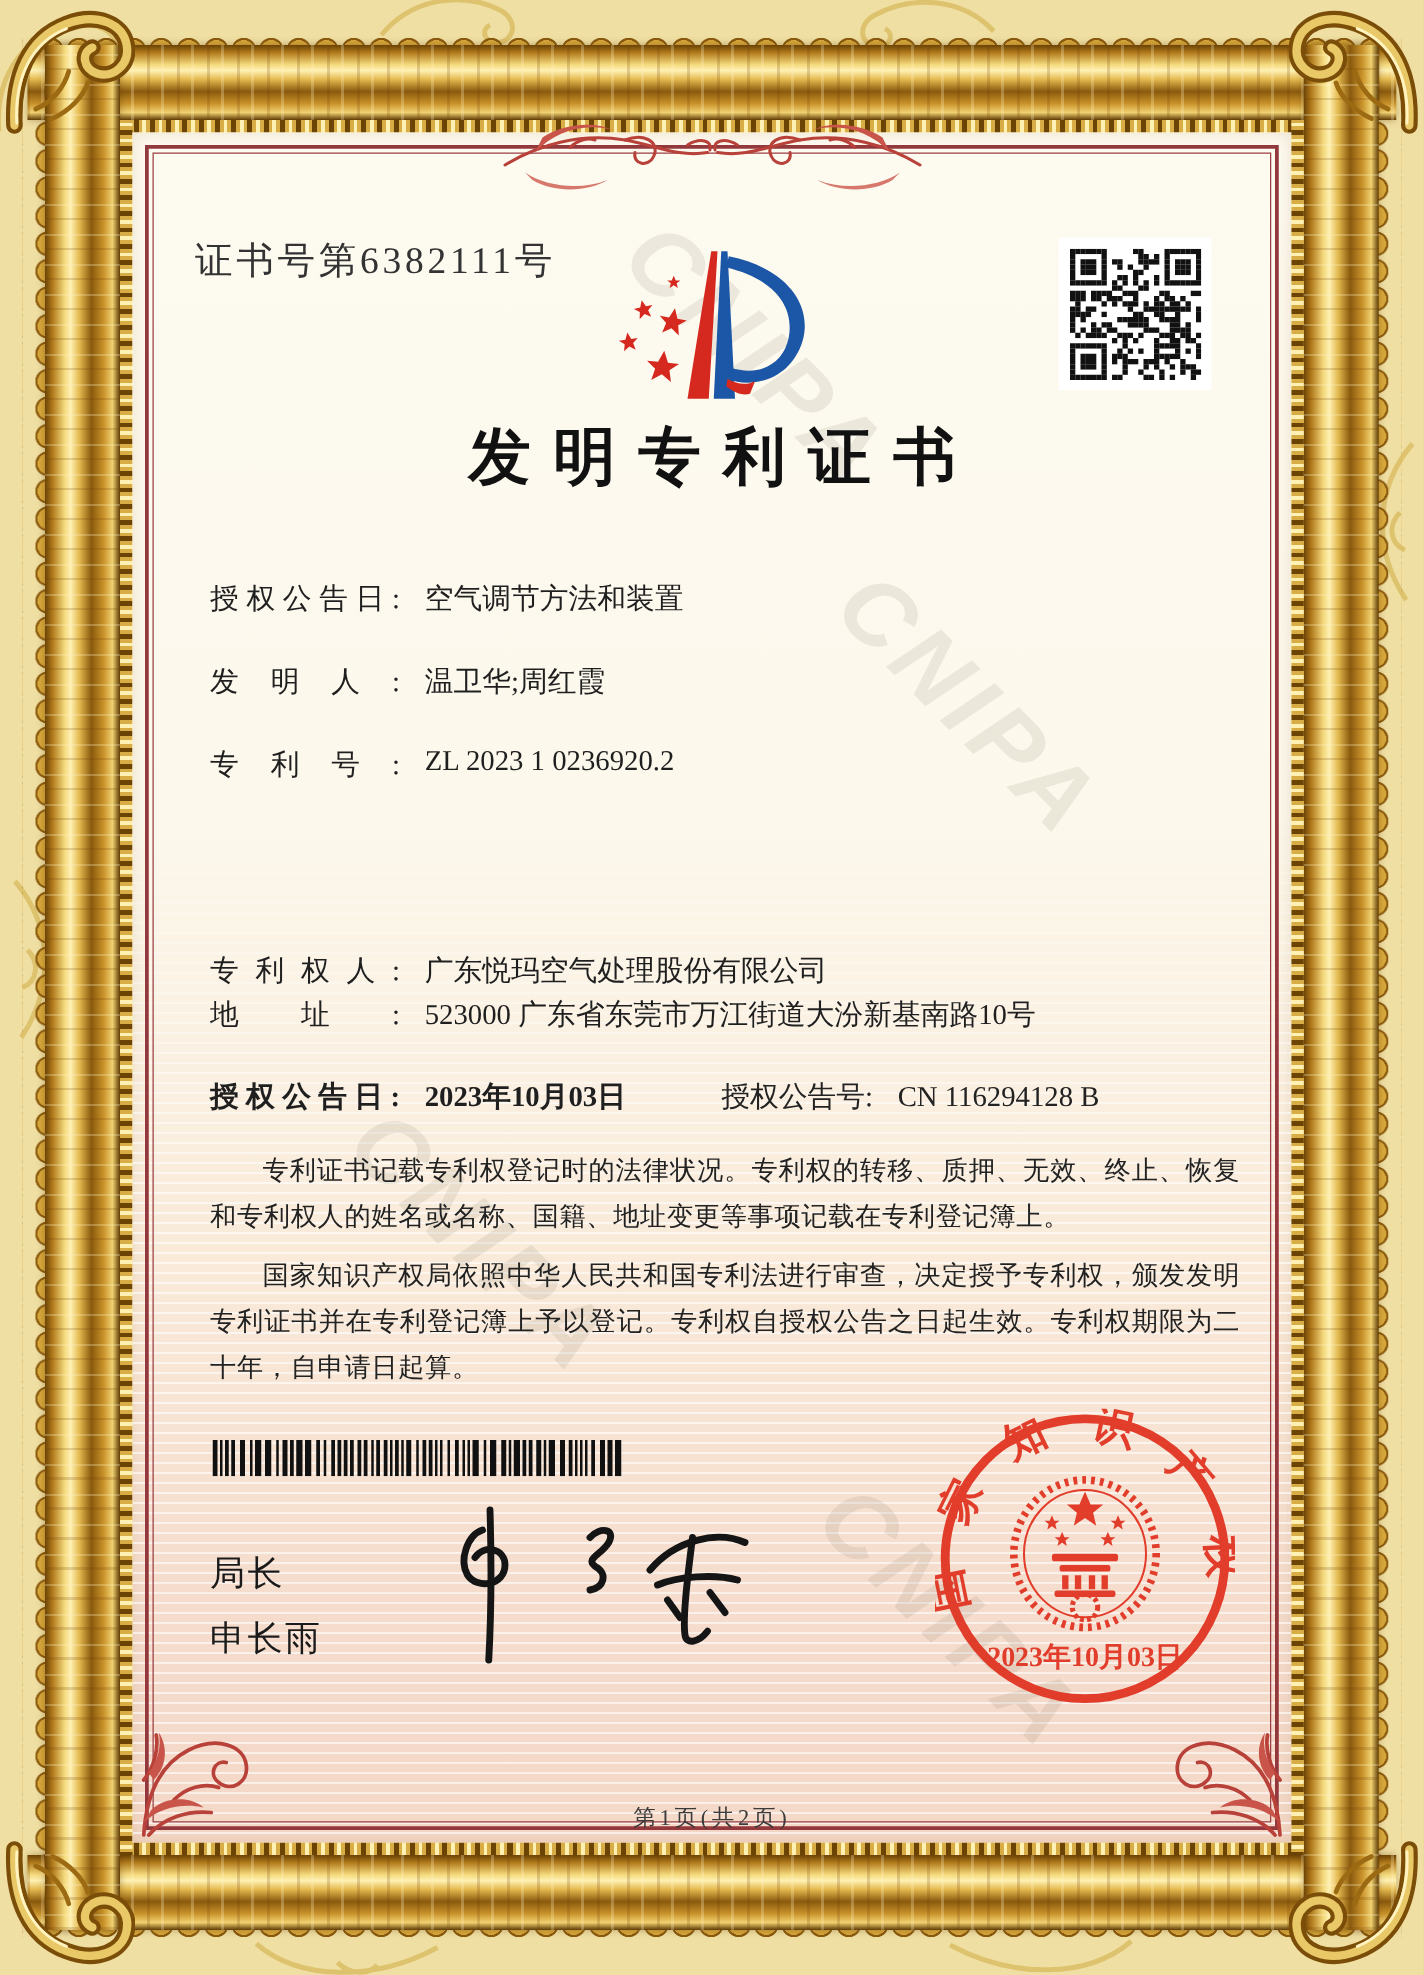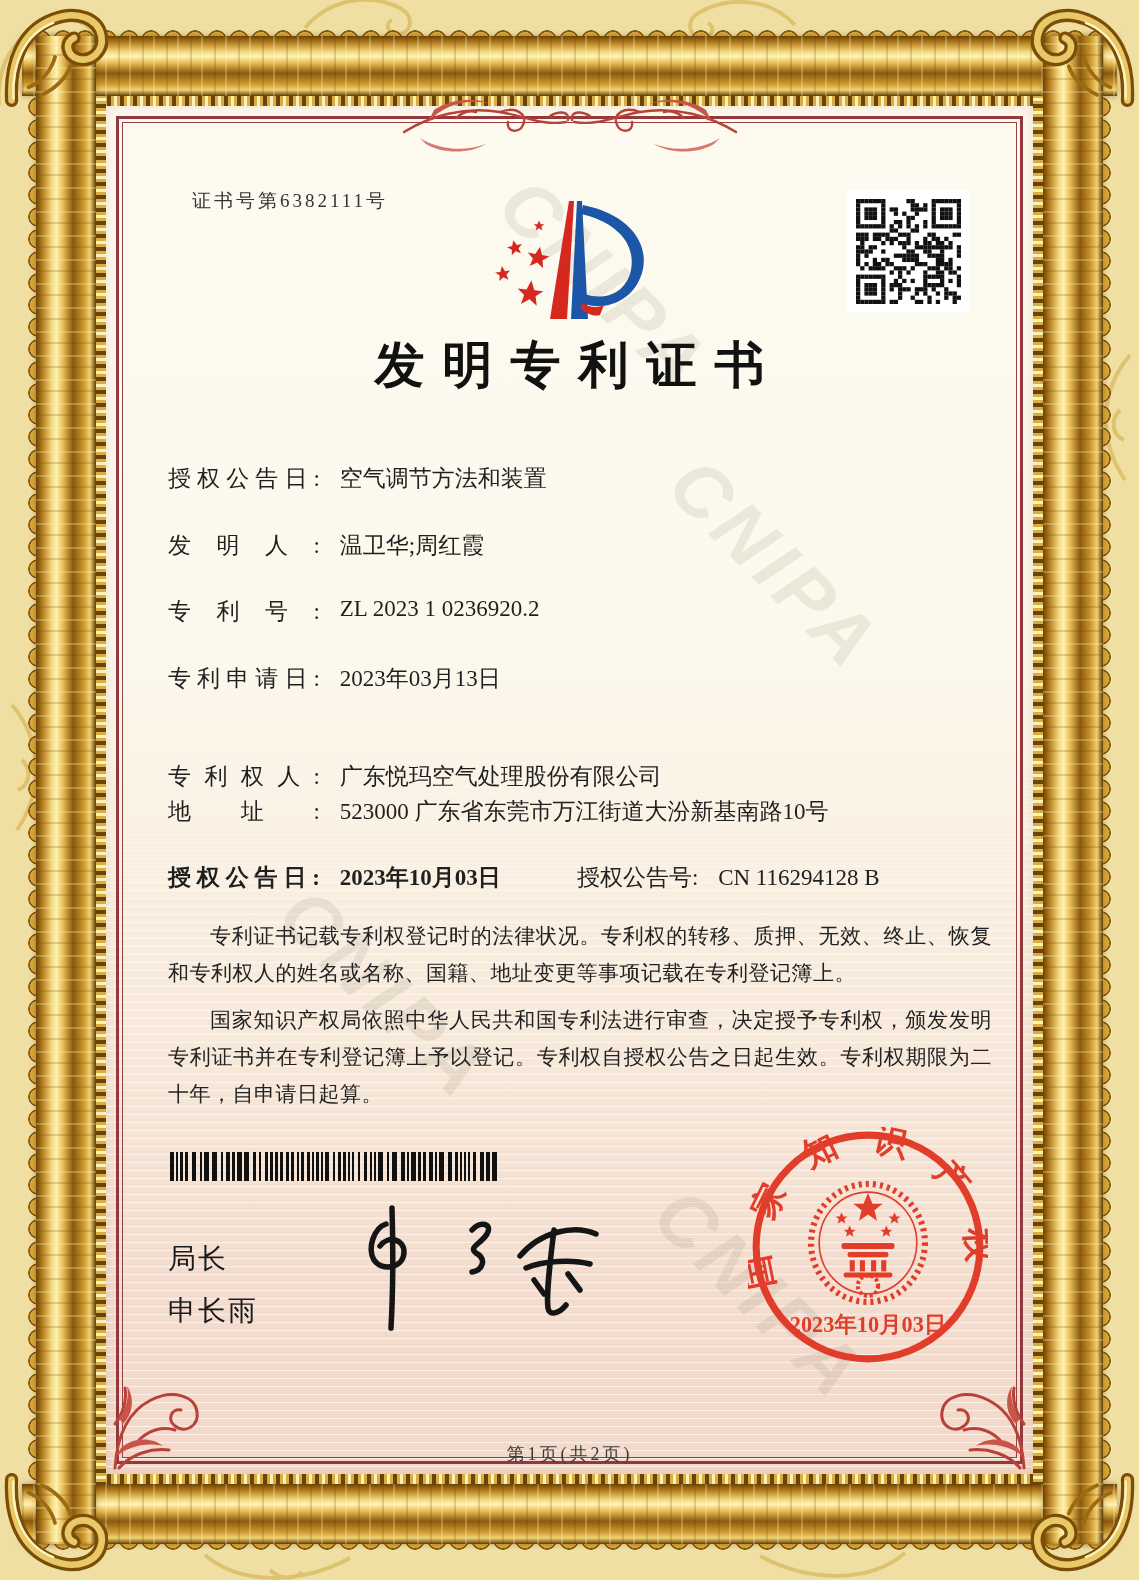--- a/index.html
+++ b/index.html
@@ -58,21 +58,21 @@
   .corner-flourish{position:absolute;width:112px;height:120px;z-index:3;}
   .cf-bl{left:3px;top:1246px;}
   .cf-br{right:3px;top:1246px;transform:scaleX(-1);}
   .watermark{position:absolute;width:320px;text-align:center;z-index:1;
     font-family:"Liberation Sans",sans-serif;font-weight:bold;font-style:italic;
     font-size:76px;letter-spacing:6px;color:rgba(125,115,90,.13);transform:rotate(45deg);}
   .wm1{left:339px;top:134px;} .wm2{left:509px;top:414px;}
   .wm3{left:119px;top:844px;} .wm4{left:494px;top:1144px;}
   
   .content{position:absolute;inset:0;z-index:3;}
-  .cert-no{position:absolute;left:50px;top:82px;font-size:19px;letter-spacing:3px;color:#333;margin-left:36px;}
+  .cert-no{position:absolute;left:50px;top:82px;font-size:30px;letter-spacing:3px;color:#333;}
   .logo{position:absolute;left:374px;top:85px;width:186px;height:140px;}
   .qr-box{position:absolute;left:741px;top:84px;width:122px;height:122px;background:#fff;
     display:flex;align-items:center;justify-content:center;}
   .title{position:absolute;left:0;top:226px;width:100%;text-align:center;
     font-size:50px;font-weight:bold;letter-spacing:18px;text-indent:18px;color:#111;}
   .field{position:absolute;left:62px;font-size:23px;color:#1f1f1f;white-space:nowrap;}
   .f0{top:357px;} .f1{top:424px;} .f2{top:490px;} .f3{top:557px;} .f4{top:655px;} .f5{top:690px;}
   .grant{top:756px;font-weight:bold;}
   .flabel{display:inline-block;width:152px;text-align:justify;text-align-last:justify;vertical-align:top;}
   .fvalue{margin-left:14px;}
@@ -548,24 +548,20 @@
         <span class="fvalue">空气调节方法和装置</span>
       </div>
       <div class="field f1">
         <span class="flabel">发明人:</span>
         <span class="fvalue">温卫华;周红霞</span>
       </div>
       <div class="field f2">
         <span class="flabel">专利号:</span>
         <span class="fvalue">ZL 2023 1 0236920.2</span>
       </div>
-      <div class="field f3">
-        <span class="flabel">专利申请日:</span>
-        <span class="fvalue">2023年03月13日</span>
-      </div>
       <div class="field f4">
         <span class="flabel">专利权人:</span>
         <span class="fvalue">广东悦玛空气处理股份有限公司</span>
       </div>
       <div class="field f5">
         <span class="flabel">地址:</span>
         <span class="fvalue">523000 广东省东莞市万江街道大汾新基南路10号</span>
       </div>
 
       <div class="field grant">

